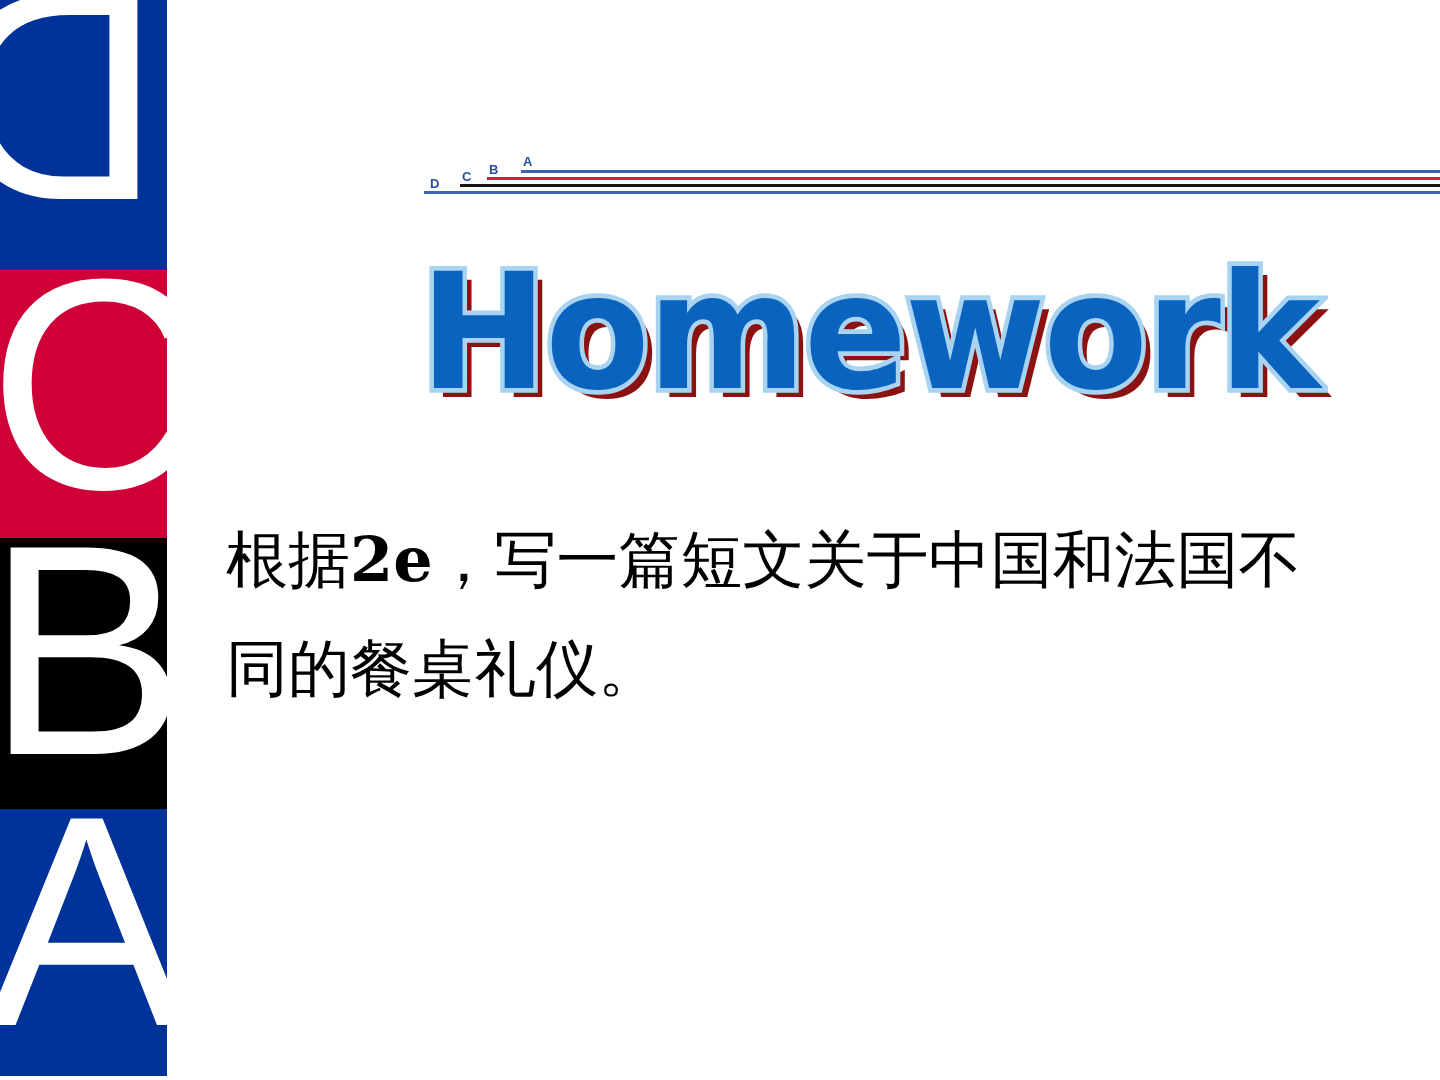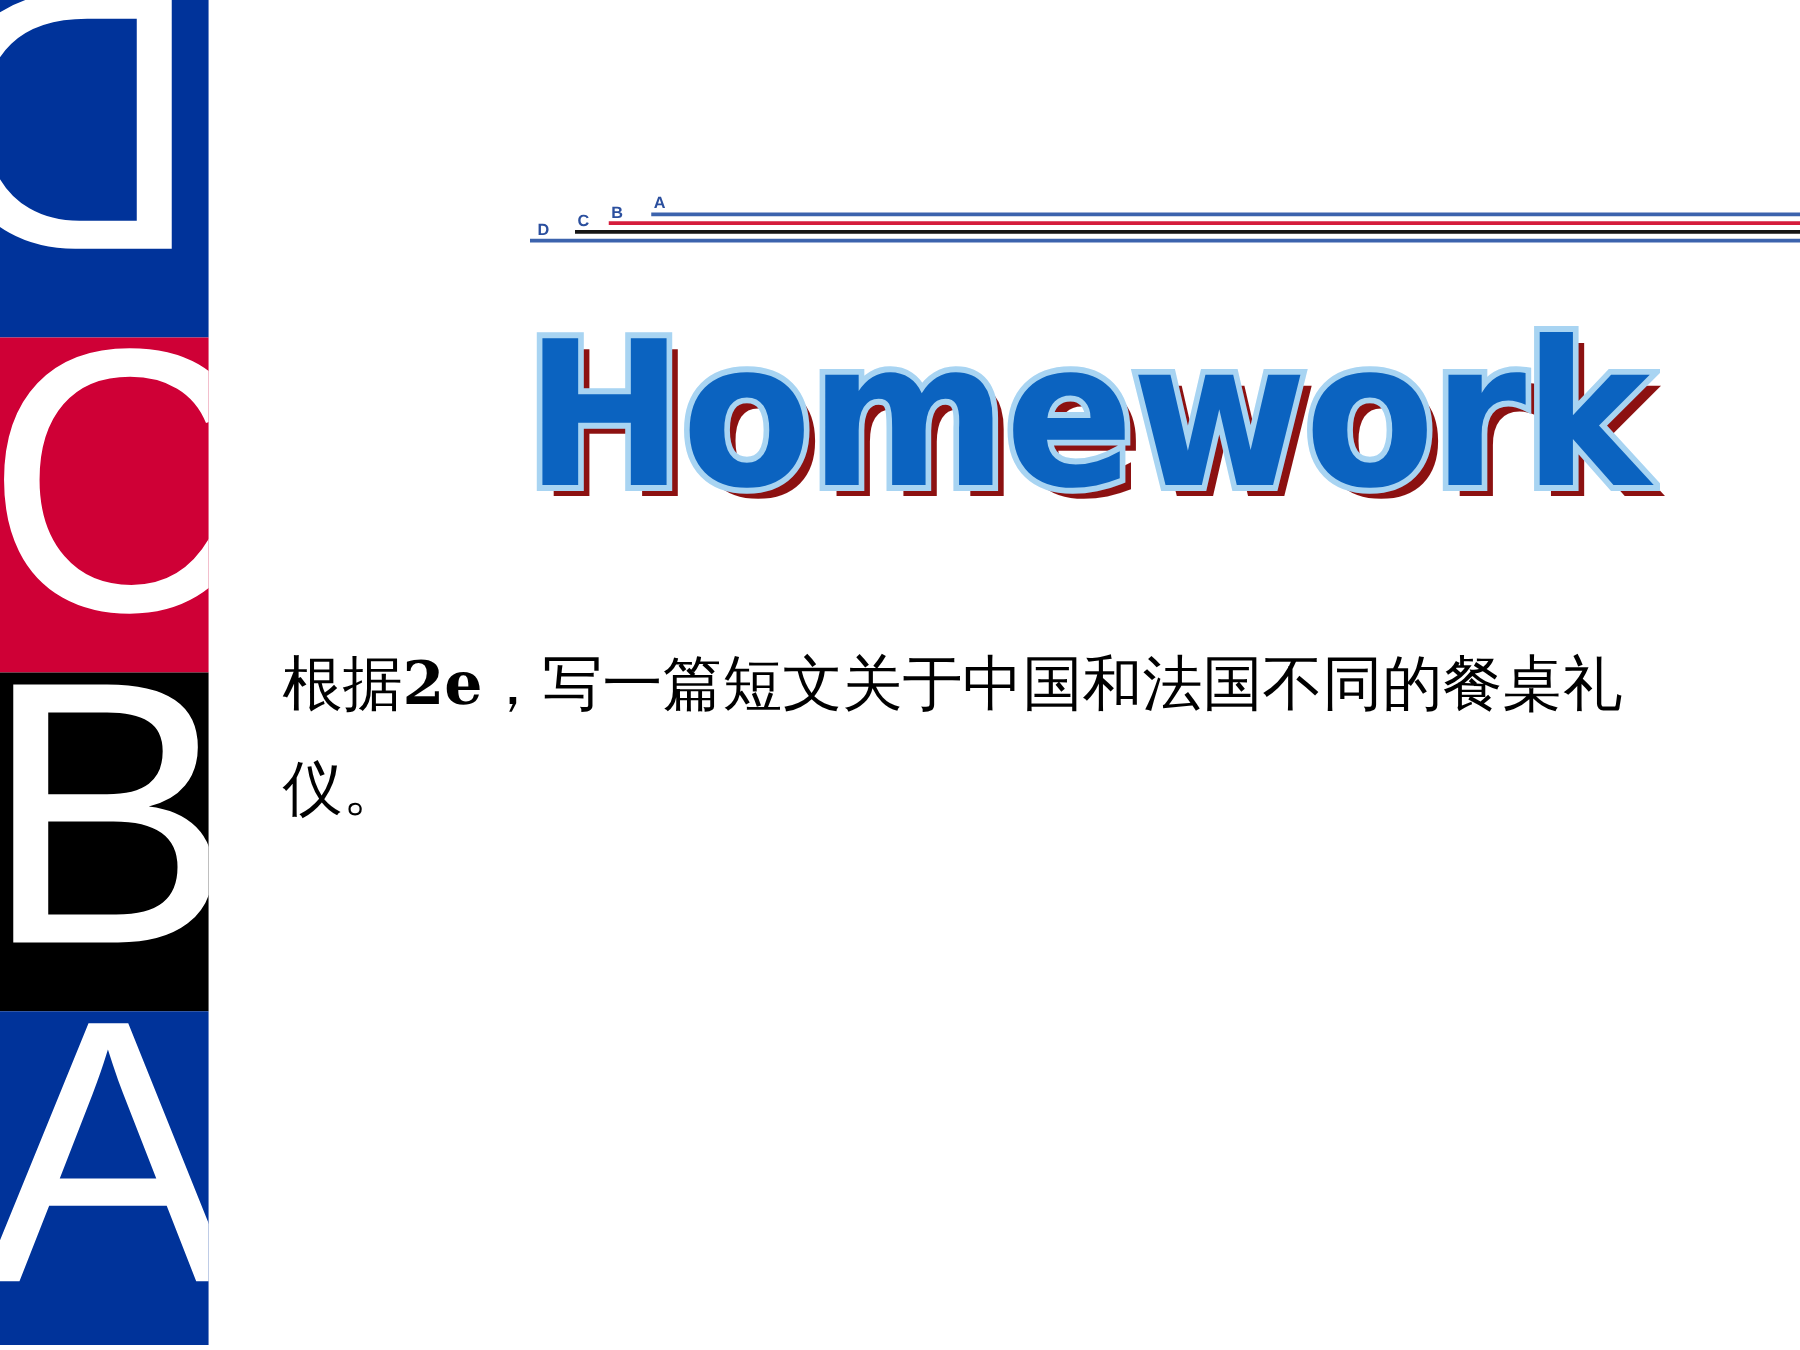--- a/index.html
+++ b/index.html
@@ -154,21 +154,21 @@
     z-index: 3;
   }
 
   
   .body-text {
     position: absolute;
     left: 226px;
     top: 505px;
     width: 1135px;
     font-family: "DejaVu Serif", "Liberation Serif", serif;
-    font-size: 48px;
+    font-size: 62px;
     font-weight: 400;
     line-height: 1.76;
     color: #000000;
     letter-spacing: 0px;
   }
   .body-text .latin {
     font-family: "DejaVu Serif", "Liberation Serif", serif;
     font-weight: bold;
   }
 </style>

